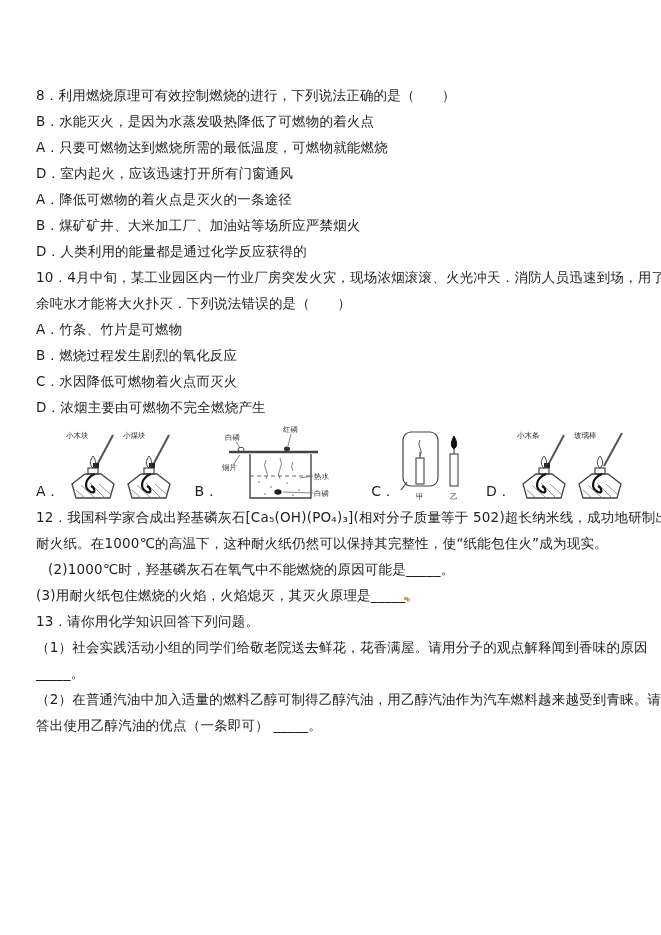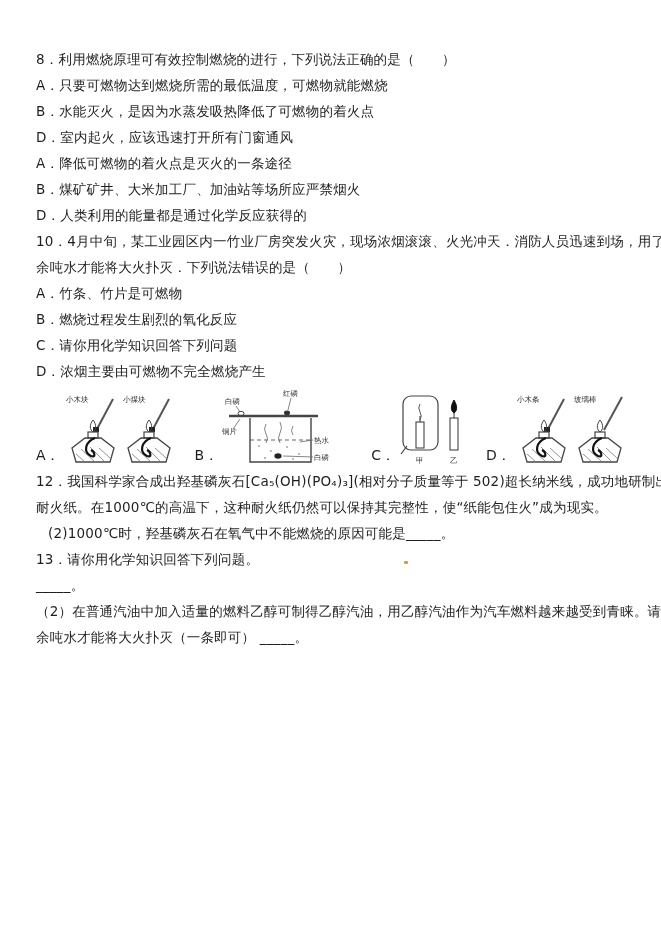--- a/index.html
+++ b/index.html
@@ -3,21 +3,21 @@
 <meta charset="utf-8">
 <style>
   html,body{margin:0;padding:0;}
   body{
     width:661px;height:935px;overflow:hidden;background:#ffffff;
     font-family:"DejaVu Sans","Liberation Sans",sans-serif;
     color:#1e1e1e;
   }
   .page{
     position:relative;width:661px;height:935px;box-sizing:border-box;
-    padding:46px 20px 0 36px;
+    padding:82px 20px 0 36px;
   }
   .line{
     margin:0;white-space:nowrap;font-size:13.5px;line-height:26px;height:26px;
     letter-spacing:0.2px;
   }
   .indent-sm{padding-left:6px;margin-left:6px;}
   section{position:relative;}
   
   .fig-row{
     display:flex;align-items:flex-end;height:80px;margin:2px 0 2px 0;
@@ -39,37 +39,37 @@
   .ml-c{margin-left:40px;}
   .ml-d{margin-left:16px;}
 </style>
 </head>
 <body>
 
 <div class="page">
 
   <section>
     <p class="line">8．利用燃烧原理可有效控制燃烧的进行，下列说法正确的是（　　）</p>
+    <p class="line">B．水能灭火，是因为水蒸发吸热降低了可燃物的着火点</p>
     <p class="line">A．只要可燃物达到燃烧所需的最低温度，可燃物就能燃烧</p>
-    <p class="line">B．水能灭火，是因为水蒸发吸热降低了可燃物的着火点</p>
     <p class="line">D．室内起火，应该迅速打开所有门窗通风</p>
   </section>
 
   <section>
     <p class="line">A．降低可燃物的着火点是灭火的一条途径</p>
     <p class="line">B．煤矿矿井、大米加工厂、加油站等场所应严禁烟火</p>
     <p class="line">D．人类利用的能量都是通过化学反应获得的</p>
   </section>
 
   <section>
     <p class="line">10．4月中旬，某工业园区内一竹业厂房突发火灾，现场浓烟滚滚、火光冲天．消防人员迅速到场，用了 500</p>
     <p class="line">余吨水才能将大火扑灭．下列说法错误的是（　　）</p>
     <p class="line">A．竹条、竹片是可燃物</p>
     <p class="line">B．燃烧过程发生剧烈的氧化反应</p>
-    <p class="line">C．请你用化学知识回答下列问题</p>
+    <p class="line">C．水因降低可燃物着火点而灭火</p>
     <p class="line">D．浓烟主要由可燃物不完全燃烧产生</p>
   </section>
 
   <section>
 
     <div class="fig-row">
 
       <span class="fig-letter">A．</span>
       <span class="fig">
         <svg width="118" height="74" viewBox="0 0 118 74">
@@ -174,23 +174,25 @@
         </svg>
       </span>
 
     </div>
   </section>
 
   <section>
     <p class="line">12．我国科学家合成出羟基磷灰石[Ca₅(OH)(PO₄)₃](相对分子质量等于 502)超长纳米线，成功地研制出新型</p>
     <p class="line">耐火纸。在1000℃的高温下，这种耐火纸仍然可以保持其完整性，使“纸能包住火”成为现实。</p>
     <p class="line indent-sm">(2)1000℃时，羟基磷灰石在氧气中不能燃烧的原因可能是_____。</p>
+    <p class="line">(3)用耐火纸包住燃烧的火焰，火焰熄灭，其灭火原理是_____。</p>
     <span class="stray-dot"></span>
   </section>
 
   <section>
     <p class="line">13．请你用化学知识回答下列问题。</p>
+    <p class="line">（1）社会实践活动小组的同学们给敬老院送去鲜花，花香满屋。请用分子的观点解释闻到香味的原因</p>
     <p class="line">_____。</p>
     <p class="line">（2）在普通汽油中加入适量的燃料乙醇可制得乙醇汽油，用乙醇汽油作为汽车燃料越来越受到青睐。请你</p>
-    <p class="line">余吨水才能将大火扑灭（一条即可） _____。</p>
+    <p class="line">答出使用乙醇汽油的优点（一条即可） _____。</p>
   </section>
 
 </div>
 
 </body></html>

